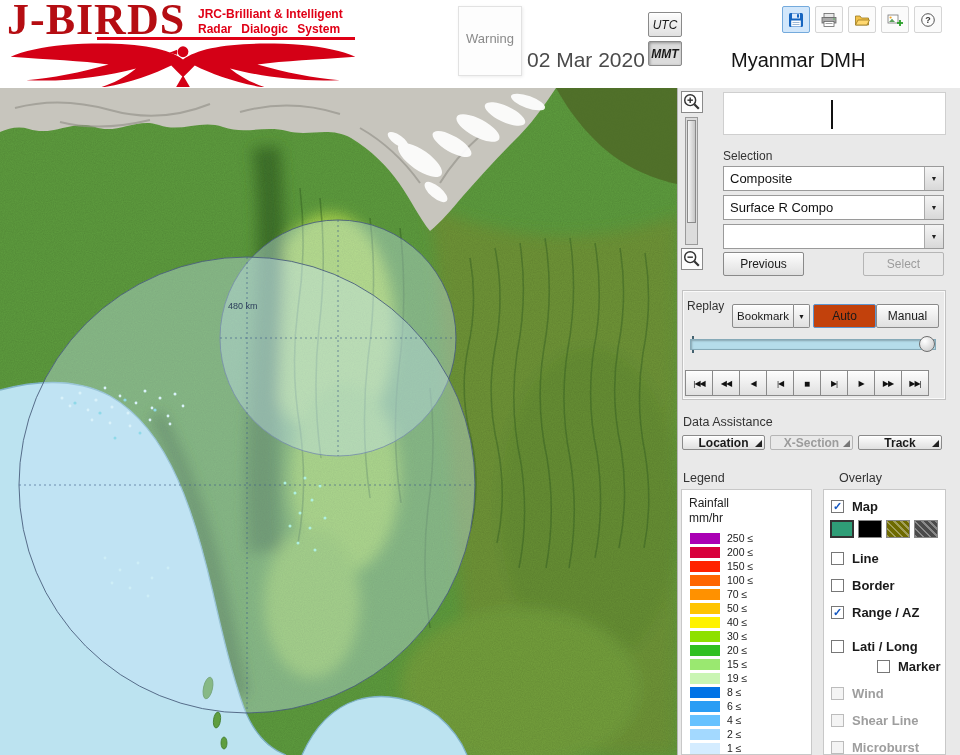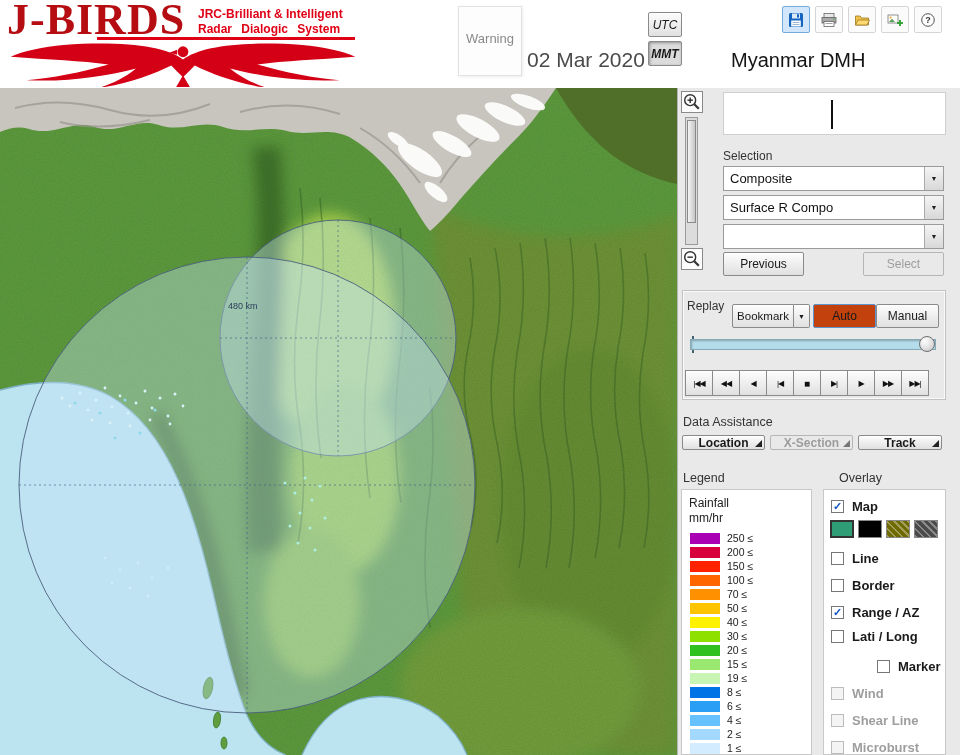--- a/index.html
+++ b/index.html
@@ -470,21 +470,21 @@
         <span class="ovlb">Line</span>
       </div>
       <div class="ovrow" style="top:85px;">
         <span class="ovcb"></span>
         <span class="ovlb">Border</span>
       </div>
       <div class="ovrow" style="top:112px;">
         <span class="ovcb">✓</span>
         <span class="ovlb">Range / AZ</span>
       </div>
-      <div class="ovrow" style="top:136px;">
+      <div class="ovrow" style="top:146px;">
         <span class="ovcb"></span>
         <span class="ovlb">Lati / Long</span>
       </div>
       <div class="ovrow" style="top:166px;padding-left:46px;">
         <span class="ovcb"></span>
         <span class="ovlb">Marker</span>
       </div>
       <div class="ovrow disabled" style="top:193px;">
         <span class="ovcb"></span>
         <span class="ovlb">Wind</span>

